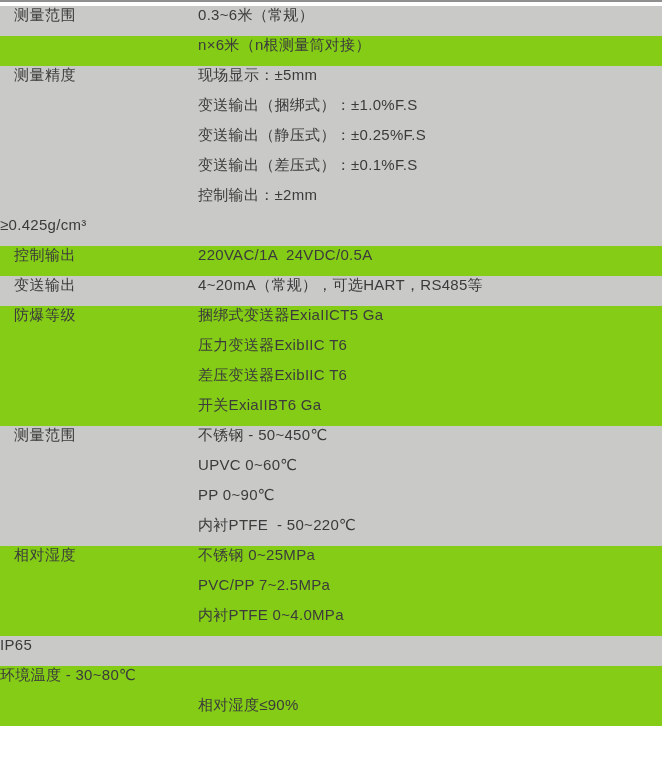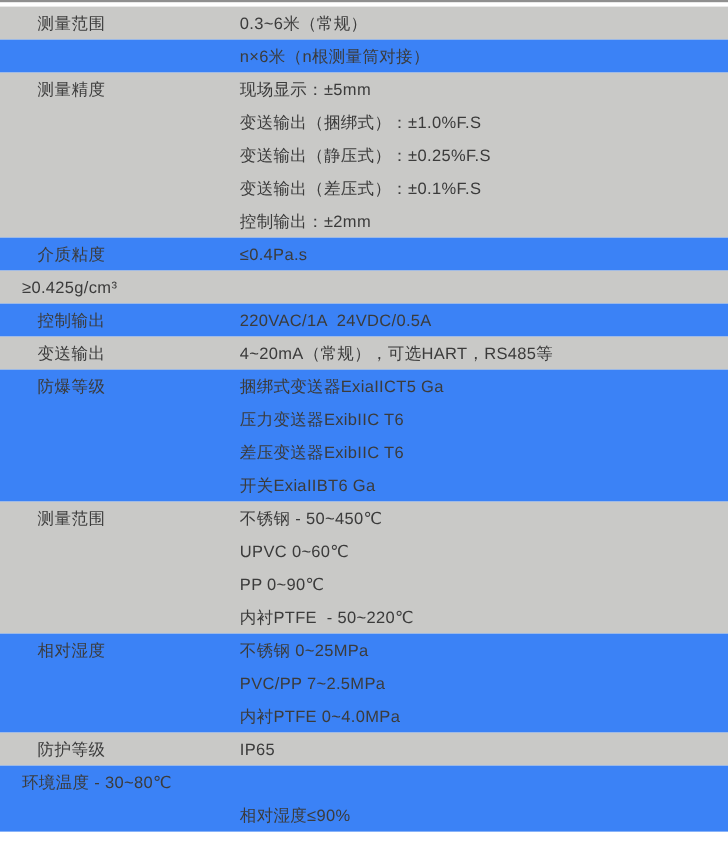--- a/index.html
+++ b/index.html
@@ -16,26 +16,25 @@
     font-family: "Liberation Sans", "DejaVu Sans", sans-serif;
     font-size: 15px;
     color: #3b3b3b;
   }
   .top-rule {
     height: 2px;
     background: #8f8f8f;
     margin-bottom: 4px;
   }
   .band.bg-gray { background: #c9c9c7; }
-  .band.bg-white { background: #3b82f6; }
+  .band.bg-white { background: #84cc16; }
   .row {
     display: flex;
-    align-items: center;
+    align-items: flex-start;
     height: 30px;
-    margin-left: 20px;
   }
   .cell.label {
     flex: none;
     width: 198px;
     padding-left: 14px;
     box-sizing: border-box;
     letter-spacing: 0.5px;
   }
   .cell.value {
     flex: 1;
@@ -79,26 +78,20 @@
     <div class="row">
       <div class="cell label"></div>
       <div class="cell value">变送输出（差压式）：±0.1%F.S</div>
     </div>
     <div class="row">
       <div class="cell label"></div>
       <div class="cell value">控制输出：±2mm</div>
     </div>
   </section>
 
-  <section class="band bg-white">
-    <div class="row">
-      <div class="cell label">介质粘度</div>
-      <div class="cell value">≤0.4Pa.s</div>
-    </div>
-  </section>
 
   <section class="band bg-gray">
     <div class="row">
       <div class="cell value">≥0.425g/cm³</div>
     </div>
   </section>
 
   <section class="band bg-white">
     <div class="row">
       <div class="cell label">控制输出</div>
@@ -161,21 +154,20 @@
       <div class="cell value">PVC/PP 7~2.5MPa</div>
     </div>
     <div class="row">
       <div class="cell label"></div>
       <div class="cell value">内衬PTFE 0~4.0MPa</div>
     </div>
   </section>
 
   <section class="band bg-gray">
     <div class="row">
-      <div class="cell label">防护等级</div>
       <div class="cell value">IP65</div>
     </div>
   </section>
 
   <section class="band bg-white">
     <div class="row">
       <div class="cell value">环境温度 - 30~80℃</div>
     </div>
     <div class="row">
       <div class="cell label"></div>

